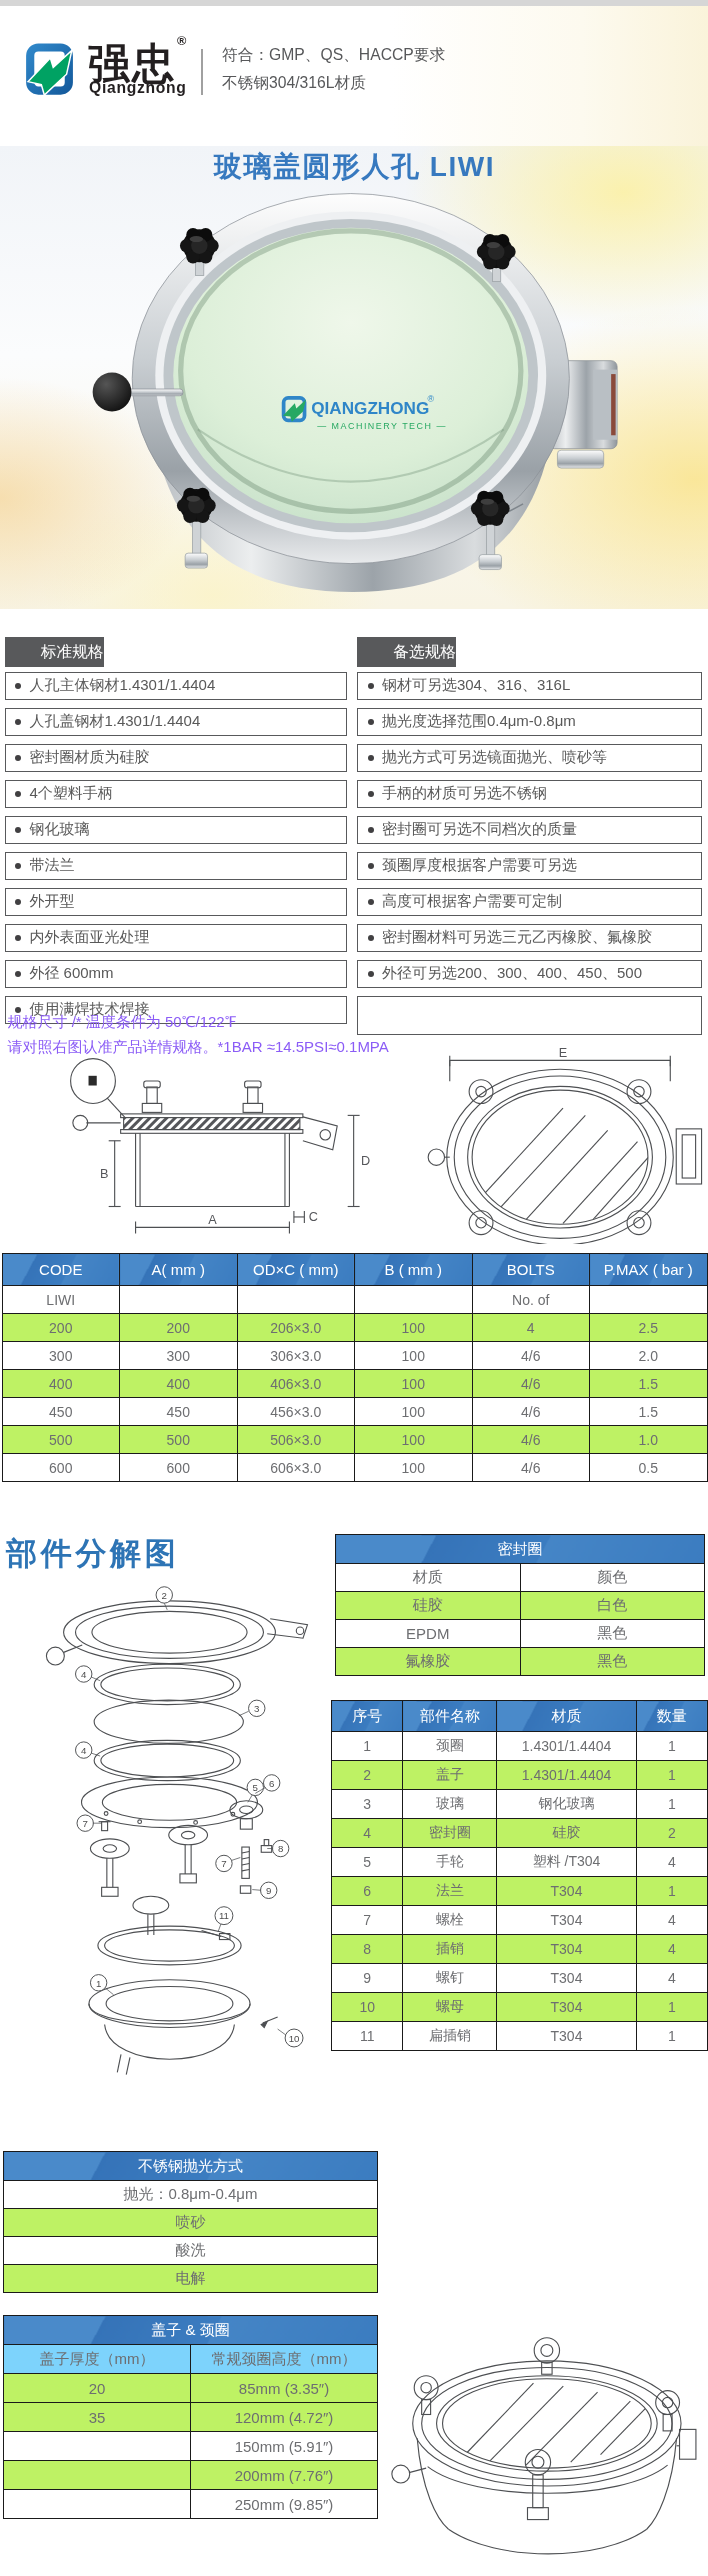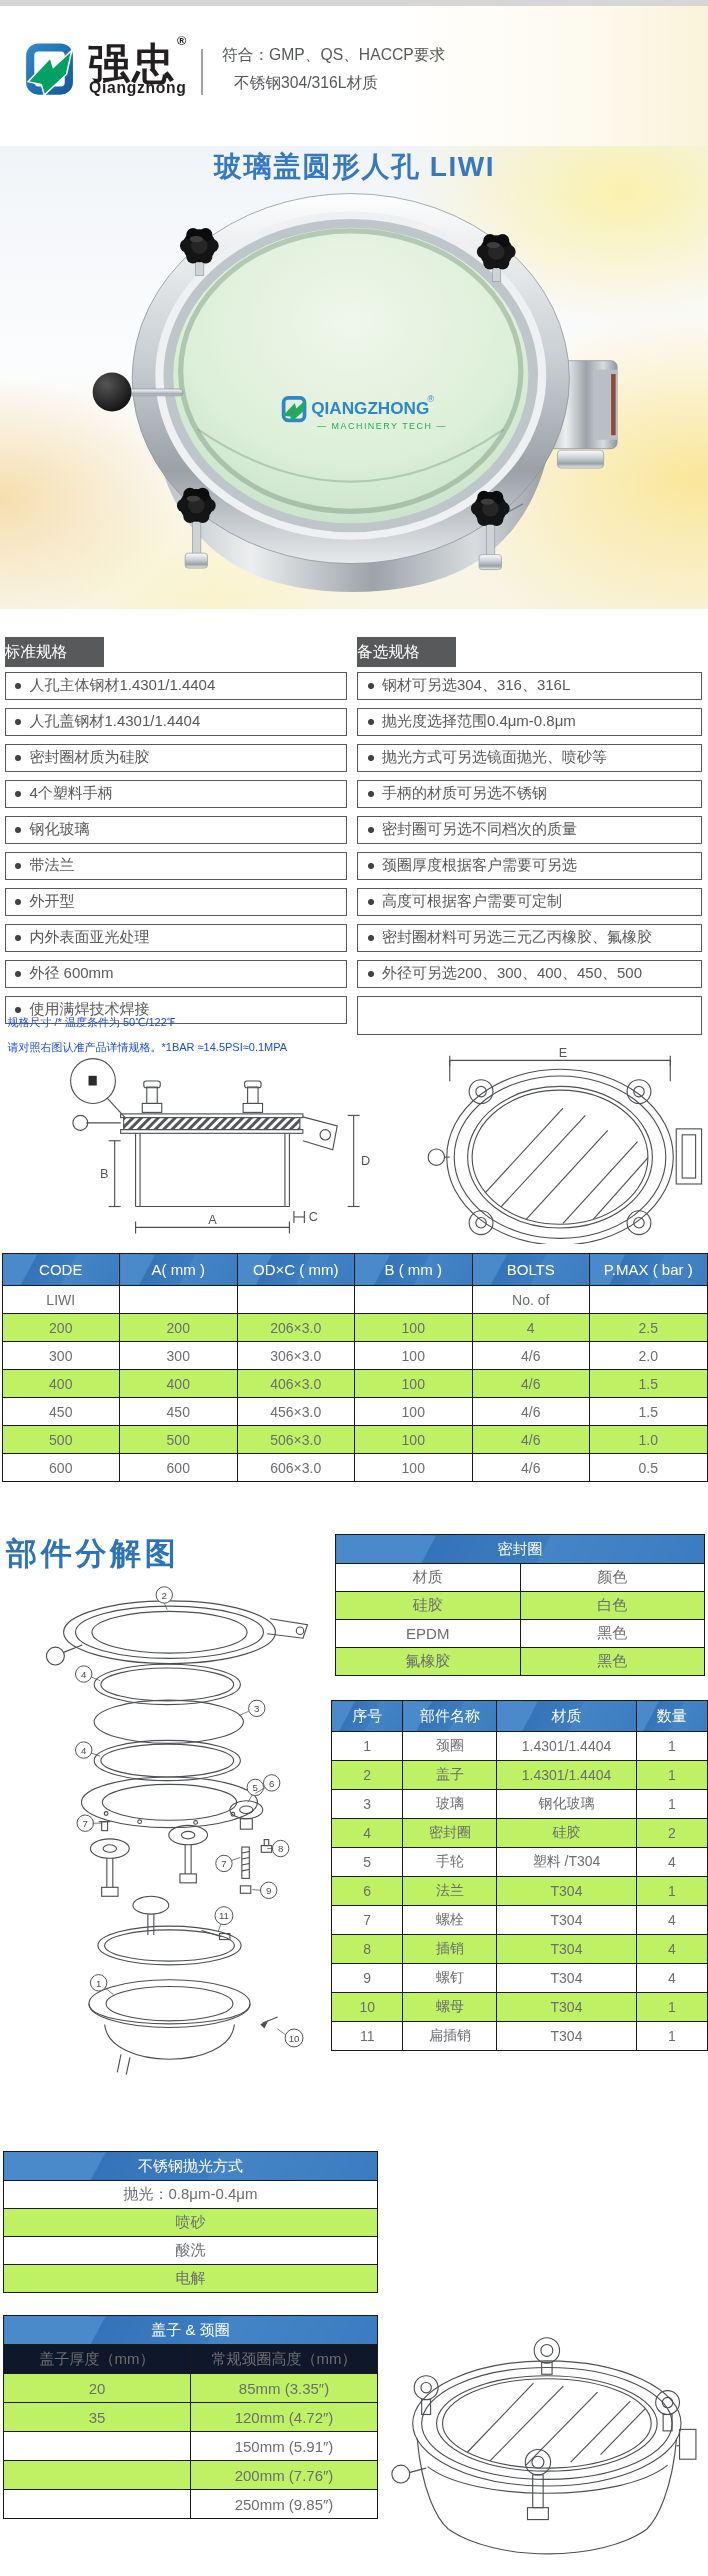--- a/index.html
+++ b/index.html
@@ -9,47 +9,47 @@
 
   
   .header{position:absolute;top:6px;left:0;width:709px;height:140px;
           background:linear-gradient(90deg,#ffffff 55%,#fdfaef 82%,#faf3da 100%);}
   .logo-icon{position:absolute;left:24.6px;top:37px;}
   .brand-cn{position:absolute;left:88px;top:30px;font-size:42px;font-weight:bold;color:#231f20;letter-spacing:2.2px;}
   .brand-reg{position:absolute;left:177px;top:28px;font-size:12.7px;color:#231f20;font-weight:bold;}
   .brand-en{position:absolute;left:89px;top:73px;font-size:15.7px;font-weight:bold;color:#231f20;letter-spacing:0.7px;}
   .hdr-divider{position:absolute;left:201px;top:43px;width:1.5px;height:46px;background:#a0a0a0;}
   .tagline1{position:absolute;left:222px;top:39px;font-size:15.7px;color:#57585a;}
-  .tagline2{position:absolute;left:234px;top:67px;font-size:15.7px;color:#57585a;}
+  .tagline2{position:absolute;left:222px;top:67px;font-size:15.7px;color:#57585a;}
 
   
   .hero{position:absolute;top:146px;left:0;width:709px;height:463px;
     background:
      radial-gradient(313px 194px at 88% 10%, rgba(252,240,160,.85), rgba(252,240,160,0) 70%),
      radial-gradient(388px 246px at 98% 72%, rgba(250,226,132,.8), rgba(250,226,132,0) 70%),
      radial-gradient(269px 172px at 0% 76%, rgba(243,197,112,.5), rgba(243,197,112,0) 70%),
      radial-gradient(239px 149px at 30% 97%, rgba(252,243,188,.6), rgba(252,243,188,0) 72%),
      linear-gradient(180deg,#f1f4f8 0%,#fbfcfd 45%,#f8f4e4 100%);}
   .page-title{position:absolute;top:2.2px;left:0;width:100%;text-align:center;
     font-size:28px;font-weight:bold;color:#3779bf;letter-spacing:1.5px;}
   .hero-svg{position:absolute;top:37px;left:71px;}
 
   
   .spec-col{position:absolute;top:637px;}
   .spec-col.left{left:4.5px;width:342px;}
   .spec-col.right{left:357px;width:345px;}
   .spec-tab{box-sizing:border-box;width:99px;height:30px;background:#58595b;color:#fff;
-    font-size:15.7px;line-height:30px;text-align:left;margin-bottom:4.5px;}
+    font-size:15.7px;line-height:30px;text-align:right;margin-bottom:4.5px;}
   .spec-item{box-sizing:border-box;border:0.7px solid #58595b;height:28px;margin-bottom:8px;
     display:flex;align-items:center;padding-left:9.7px;font-size:15px;color:#595959;background:#fff;}
   .spec-item .bullet{width:6px;height:6px;border-radius:50%;background:#414042;margin-right:8.2px;flex:none;}
   .spec-item.empty{height:39px;}
 
   
-  .notes{position:absolute;top:1010px;left:7.5px;font-size:11px;line-height:24.6px;color:#1d4ed8;}
+  .notes{position:absolute;top:1010px;left:7.5px;font-size:15px;line-height:24.6px;color:#8b5cf6;}
 
   
   .side-draw{position:absolute;top:1051px;left:37px;}
   .top-draw{position:absolute;top:1048px;left:414px;}
   .dim{font-size:17px;fill:#55565a;text-anchor:middle;font-family:"Liberation Sans",sans-serif;}
   .co{font-size:13px;fill:#4d4d4d;text-anchor:middle;font-family:"Liberation Sans",sans-serif;}
 
   
   table{border-collapse:collapse;table-layout:fixed;background:#fff;}
   th,td{border:0.7px solid #1a1a1a;border-top-width:1.5px;border-bottom-width:1.5px;
@@ -66,21 +66,21 @@
   .seal-table td{height:27px;font-size:15px;}
   .parts-table{position:absolute;top:1700px;left:331px;width:377px;}
   .parts-table th{height:30px;}
   .parts-table td{height:28px;}
   .polish-table{position:absolute;top:2151px;left:3px;width:375px;}
   .polish-table th{height:28px;}
   .polish-table td{height:27px;font-size:15px;}
   .cover-table{position:absolute;top:2315px;left:3px;width:375px;}
   .cover-table th{height:28px;}
   .cover-table td{height:28px;font-size:15px;}
-  .cover-table td.hd{font-size:15px;background:#0f172a;}
+  .cover-table td.hd{font-size:15px;background:#7dd3fc;}
 
   
   .exploded-title{position:absolute;top:1533px;left:6px;font-size:31px;font-weight:bold;
     color:#2d74b5;letter-spacing:3.7px;text-align:center;}
   .exploded-svg{position:absolute;top:1586px;left:9px;}
   .iso-svg{position:absolute;top:2334px;left:384px;}
   .lineart{stroke:#4d4f52;fill:none;stroke-width:1.5;}
 </style>
 </head>
 <body>

